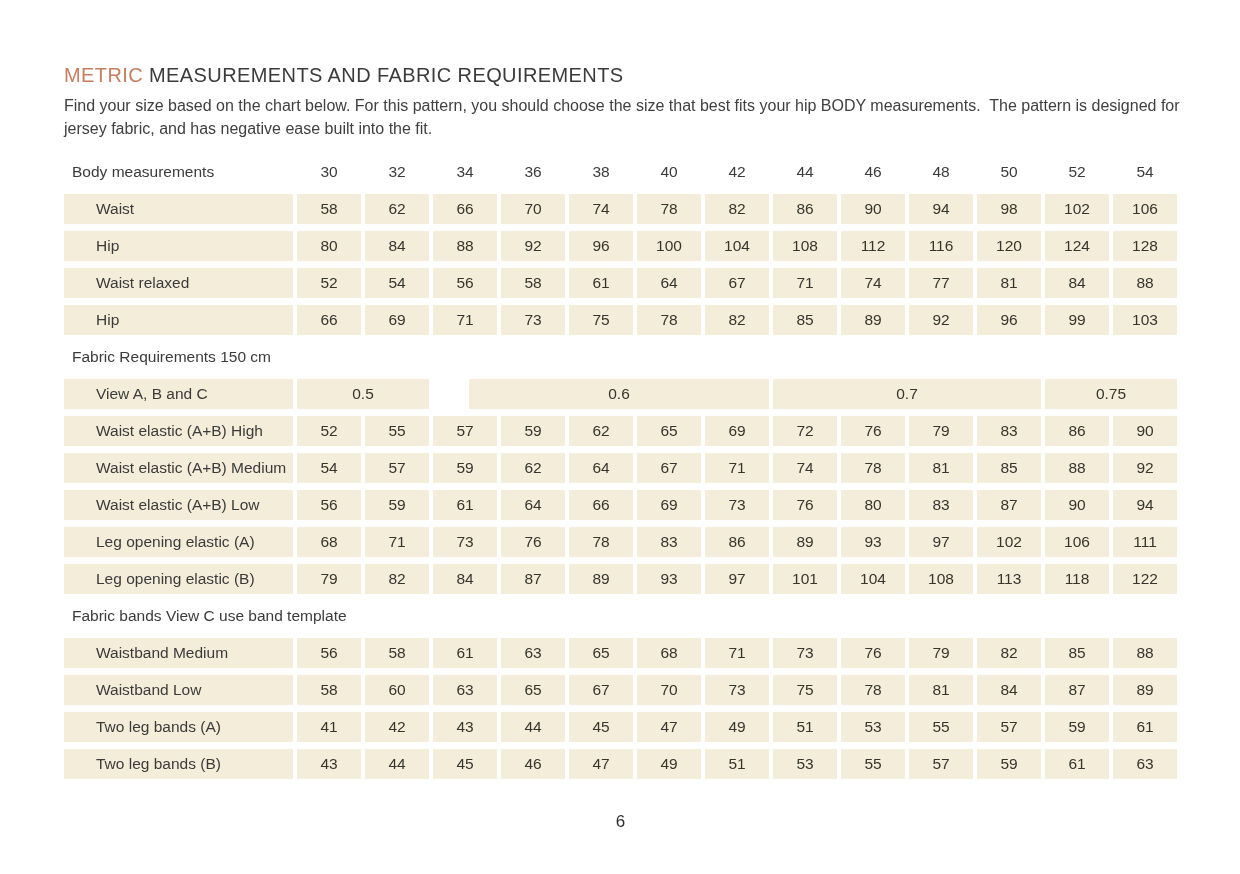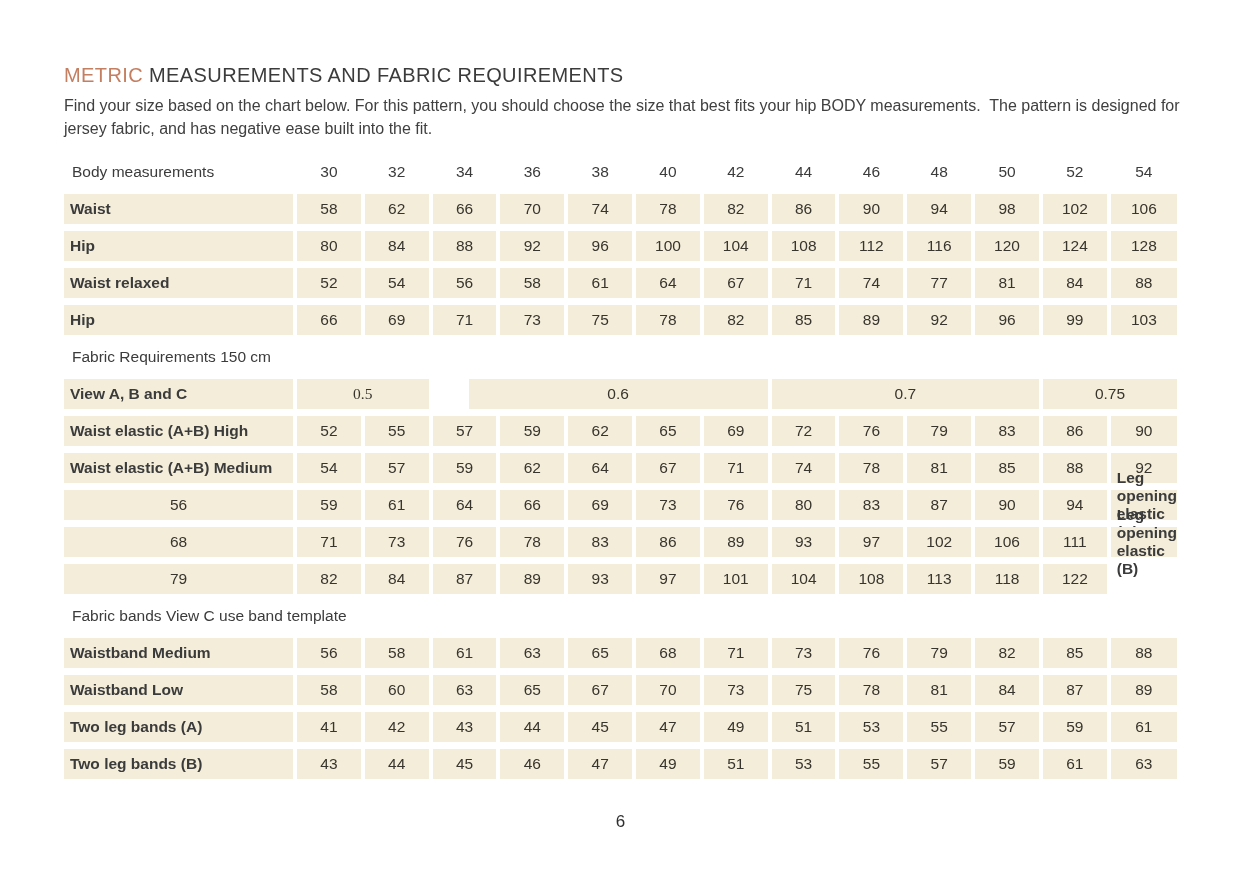--- a/index.html
+++ b/index.html
@@ -33,21 +33,21 @@
     margin-top:17px;
     font-size:15.5px;
   }
   .hlabel{display:flex;align-items:center;padding-left:8px;}
   .hsize{display:flex;align-items:center;justify-content:center;}
   .sechead{grid-column:1 / -1;display:flex;align-items:center;padding-left:8px;}
   .cell{
     background:var(--cell);display:flex;align-items:center;justify-content:center;
     color:#38352e;
   }
-  .cell.lbl{justify-content:flex-start;padding-left:6px;color:var(--ink);font-weight:bold;}
+  .cell.lbl{justify-content:flex-start;padding-left:32px;color:var(--ink);}
   .pagenum{
     width:1113px;margin-top:33px;text-align:center;font-size:17px;color:#2f2f2f;
   }
 </style>
 </head>
 <body>
 
 <div class="page">
   <h1 class="title"><span class="accent">METRIC</span> <span>MEASUREMENTS AND FABRIC REQUIREMENTS</span></h1>
 
@@ -119,21 +119,21 @@
       <div class="cell num">78</div>
       <div class="cell num">82</div>
       <div class="cell num">85</div>
       <div class="cell num">89</div>
       <div class="cell num">92</div>
       <div class="cell num">96</div>
       <div class="cell num">99</div>
       <div class="cell num">103</div>
       <div class="sechead">Fabric Requirements 150 cm</div>
       <div class="cell lbl">View A, B and C</div>
-      <div class="cell num" style="grid-column: span 2; font-family: Liberation Serif, serif;">0.5</div>
+      <div class="cell num" style="grid-column: span 2;">0.5</div>
       <div class="cell num" style="grid-column: span 5; margin-left: 36px;">0.6</div>
       <div class="cell num" style="grid-column: span 4;">0.7</div>
       <div class="cell num" style="grid-column: span 2;">0.75</div>
       <div class="cell lbl">Waist elastic (A+B) High</div>
       <div class="cell num">52</div>
       <div class="cell num">55</div>
       <div class="cell num">57</div>
       <div class="cell num">59</div>
       <div class="cell num">62</div>
       <div class="cell num">65</div>
@@ -151,20 +151,21 @@
       <div class="cell num">62</div>
       <div class="cell num">64</div>
       <div class="cell num">67</div>
       <div class="cell num">71</div>
       <div class="cell num">74</div>
       <div class="cell num">78</div>
       <div class="cell num">81</div>
       <div class="cell num">85</div>
       <div class="cell num">88</div>
       <div class="cell num">92</div>
+      <div class="cell lbl">Waist elastic (A+B) Low</div>
       <div class="cell num">56</div>
       <div class="cell num">59</div>
       <div class="cell num">61</div>
       <div class="cell num">64</div>
       <div class="cell num">66</div>
       <div class="cell num">69</div>
       <div class="cell num">73</div>
       <div class="cell num">76</div>
       <div class="cell num">80</div>
       <div class="cell num">83</div>

